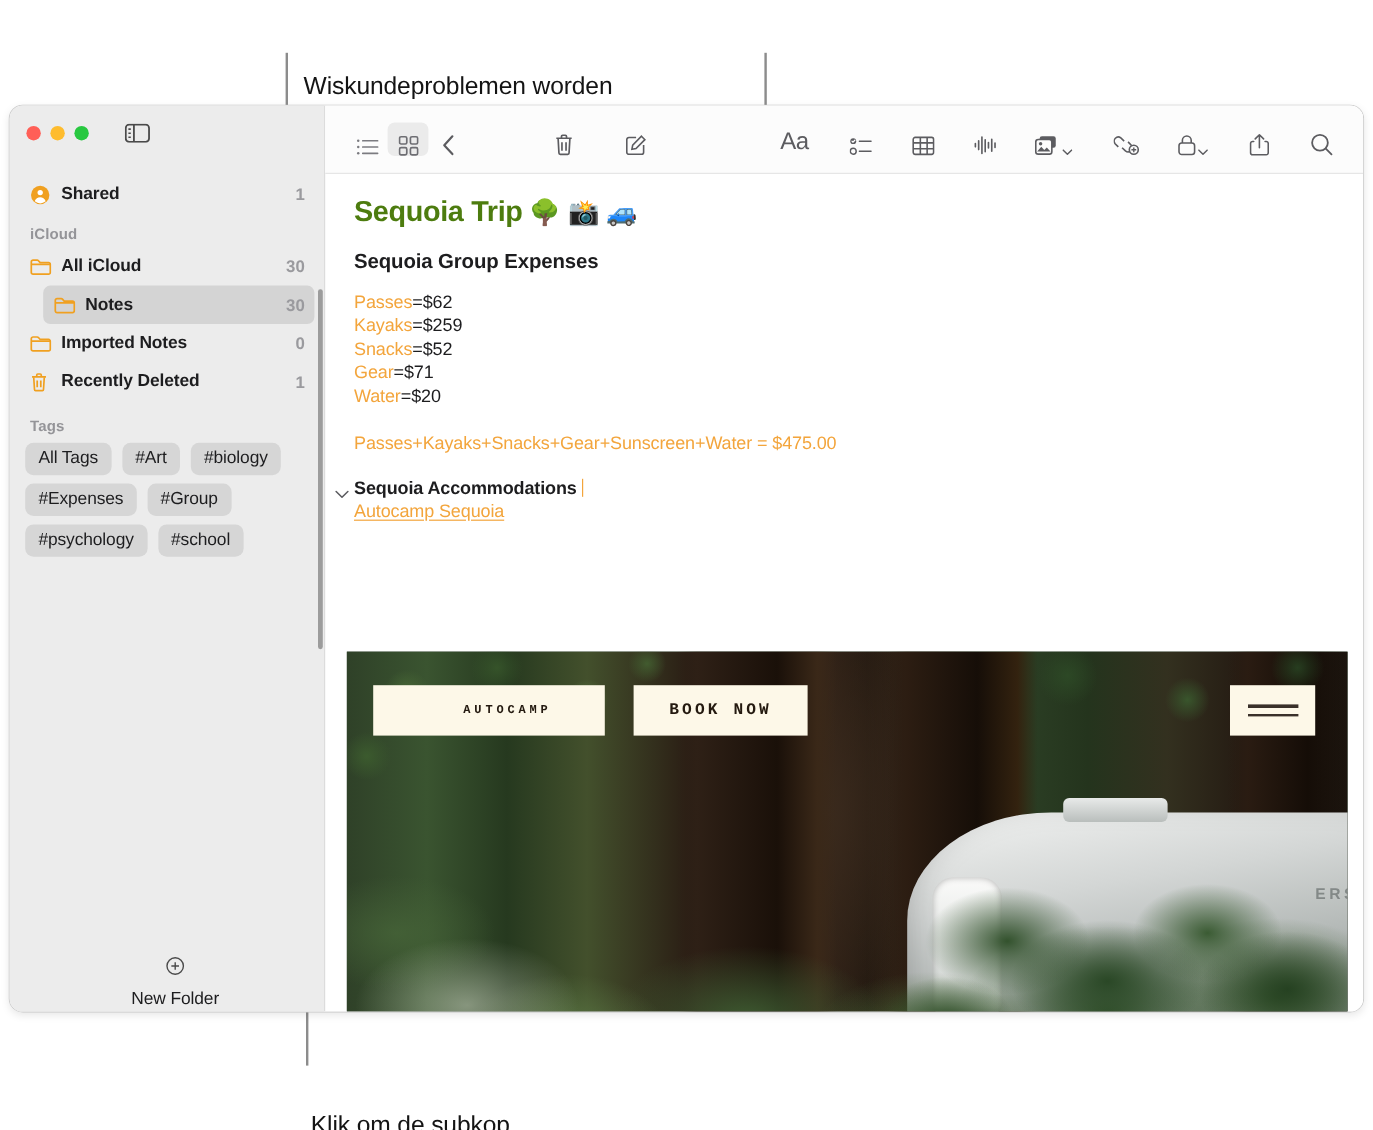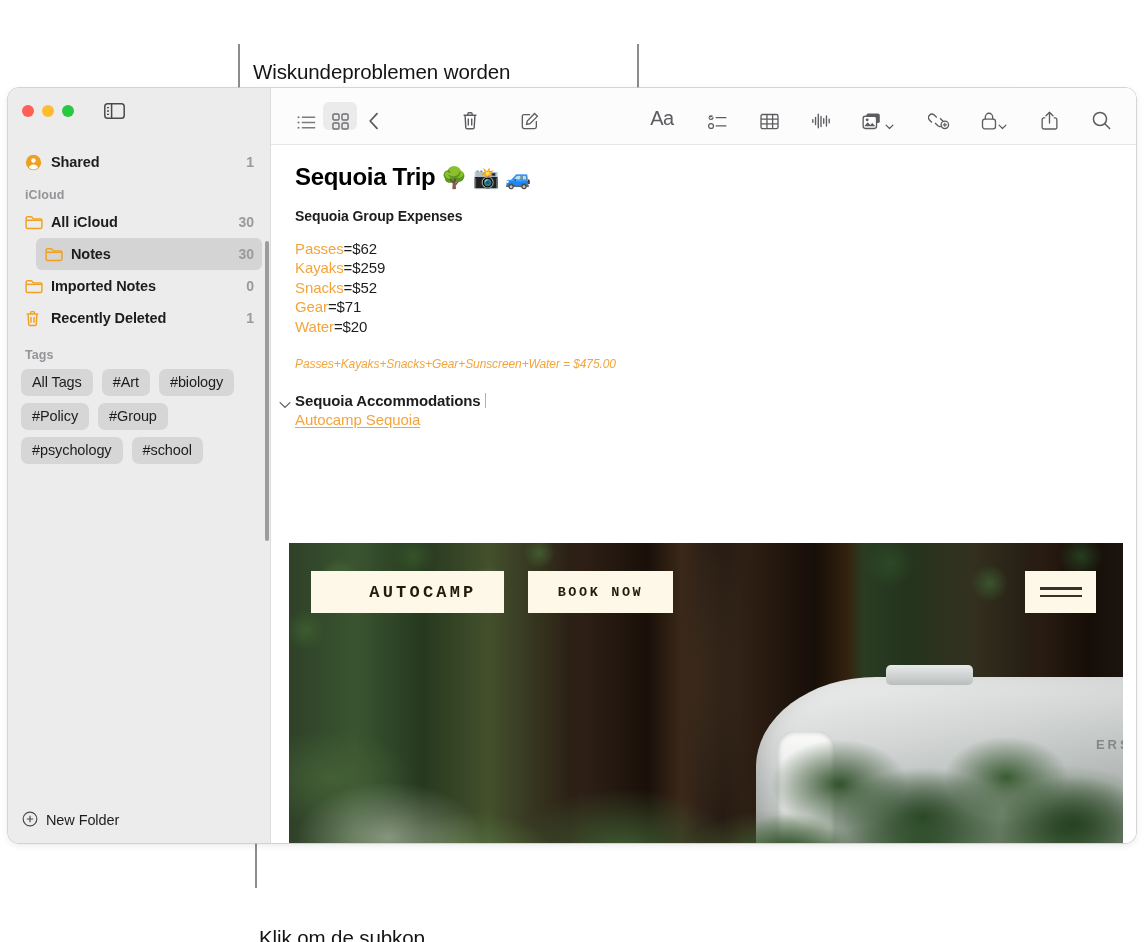--- a/index.html
+++ b/index.html
@@ -107,20 +107,21 @@
   }
 
   #newfolder {
     height: 46px;
     display: flex; align-items: center;
     padding-left: 14px;
     gap: 8px;
     font-size: 14.5px;
     color: #1d1d1f;
     letter-spacing: -0.1px;
+    flex-direction: column;
   }
 
   
   #main {
     flex: 1; height: 100%;
     background: #ffffff;
     display: flex; flex-direction: column;
     position: relative;
     border-left: 1px solid #dcdcdc;
   }
@@ -149,46 +150,45 @@
   #note {
     flex: 1;
     overflow: hidden;
     padding: 18px 0 0 0;
     position: relative;
   }
   .nline { padding-left: 24px; }
   #note-title {
     font-size: 24px;
     font-weight: bold;
-    color: #000000;
+    color: #4d7c0f;
     letter-spacing: -0.3px;
     display: flex; align-items: center; gap: 6px;
     margin-bottom: 17px;
   }
   .emoji { font-size: 21px; line-height: 1; }
   #subhead {
-    font-size: 14px;
+    font-size: 17px;
     font-weight: bold;
     color: #1d1d1f;
     letter-spacing: -0.1px;
     margin-bottom: 15px;
   }
   .expense {
     font-size: 15px;
     color: #1d1d1f;
     line-height: 19.4px;
     letter-spacing: -0.1px;
   }
   .tok { color: #F3A53C; }
   #totalline {
-    font-size: 12px;
+    font-size: 15px;
     color: #F3A53C;
     letter-spacing: -0.1px;
     margin-top: 21px;
-    font-style: italic;
   }
   #divline {
     font-size: 15px;
     color: #1d1d1f;
     letter-spacing: -0.1px;
     margin-top: 20px;
   }
   #accom-row {
     display: flex; align-items: flex-end;
     margin-top: 21px;
@@ -297,21 +297,21 @@
       radial-gradient(ellipse 90px 60px at 60% 92%, rgba(44,76,38,.97) 0%, rgba(44,76,38,0) 62%);
   }
   .badge {
     position: absolute;
     background: #fdf8e8;
     display: flex; align-items: center; justify-content: center;
     font-family: "Liberation Mono", monospace;
     font-weight: bold;
     color: #241a10;
   }
-  #badge-autocamp { left: 2.6%; top: 8.4%;  width: 23.2%; height: 12.6%; font-size: 17px; letter-spacing: 3.2px; padding-left: 31px; }
+  #badge-autocamp { left: 2.6%; top: 8.4%;  width: 23.2%; height: 12.6%; font-size: 10px; letter-spacing: 3.2px; padding-left: 31px; }
   #badge-book     { left: 28.6%; top: 8.4%; width: 17.5%; height: 12.6%; font-size: 13.5px; letter-spacing: 2.6px; }
   #badge-menu     { right: 3.2%; top: 8.4%; width: 8.5%;  height: 12.6%; }
   #badge-menu .bars { width: 60%; display:flex; flex-direction:column; gap:5px; }
   #badge-menu .bars i { display:block; height:2.6px; background:#3a312a; }
 </style>
 </head>
 <body>
 
 <div id="root">
 
@@ -414,21 +414,21 @@
           <span class="lbl">Recently Deleted</span>
           <span class="cnt">1</span>
         </div>
 
         <div class="grouphdr" style="padding-top:14px;">Tags</div>
 
         <div class="tagwrap">
           <span class="tag">All Tags</span>
           <span class="tag">#Art</span>
           <span class="tag">#biology</span>
-          <span class="tag">#Policy</span>
+          <span class="tag">#Expenses</span>
           <span class="tag">#Group</span>
           <span class="tag">#psychology</span>
           <span class="tag">#school</span>
         </div>
 
         <div id="sb-scrollbar"></div>
       </div>
 
       <div id="newfolder">
         <span>

